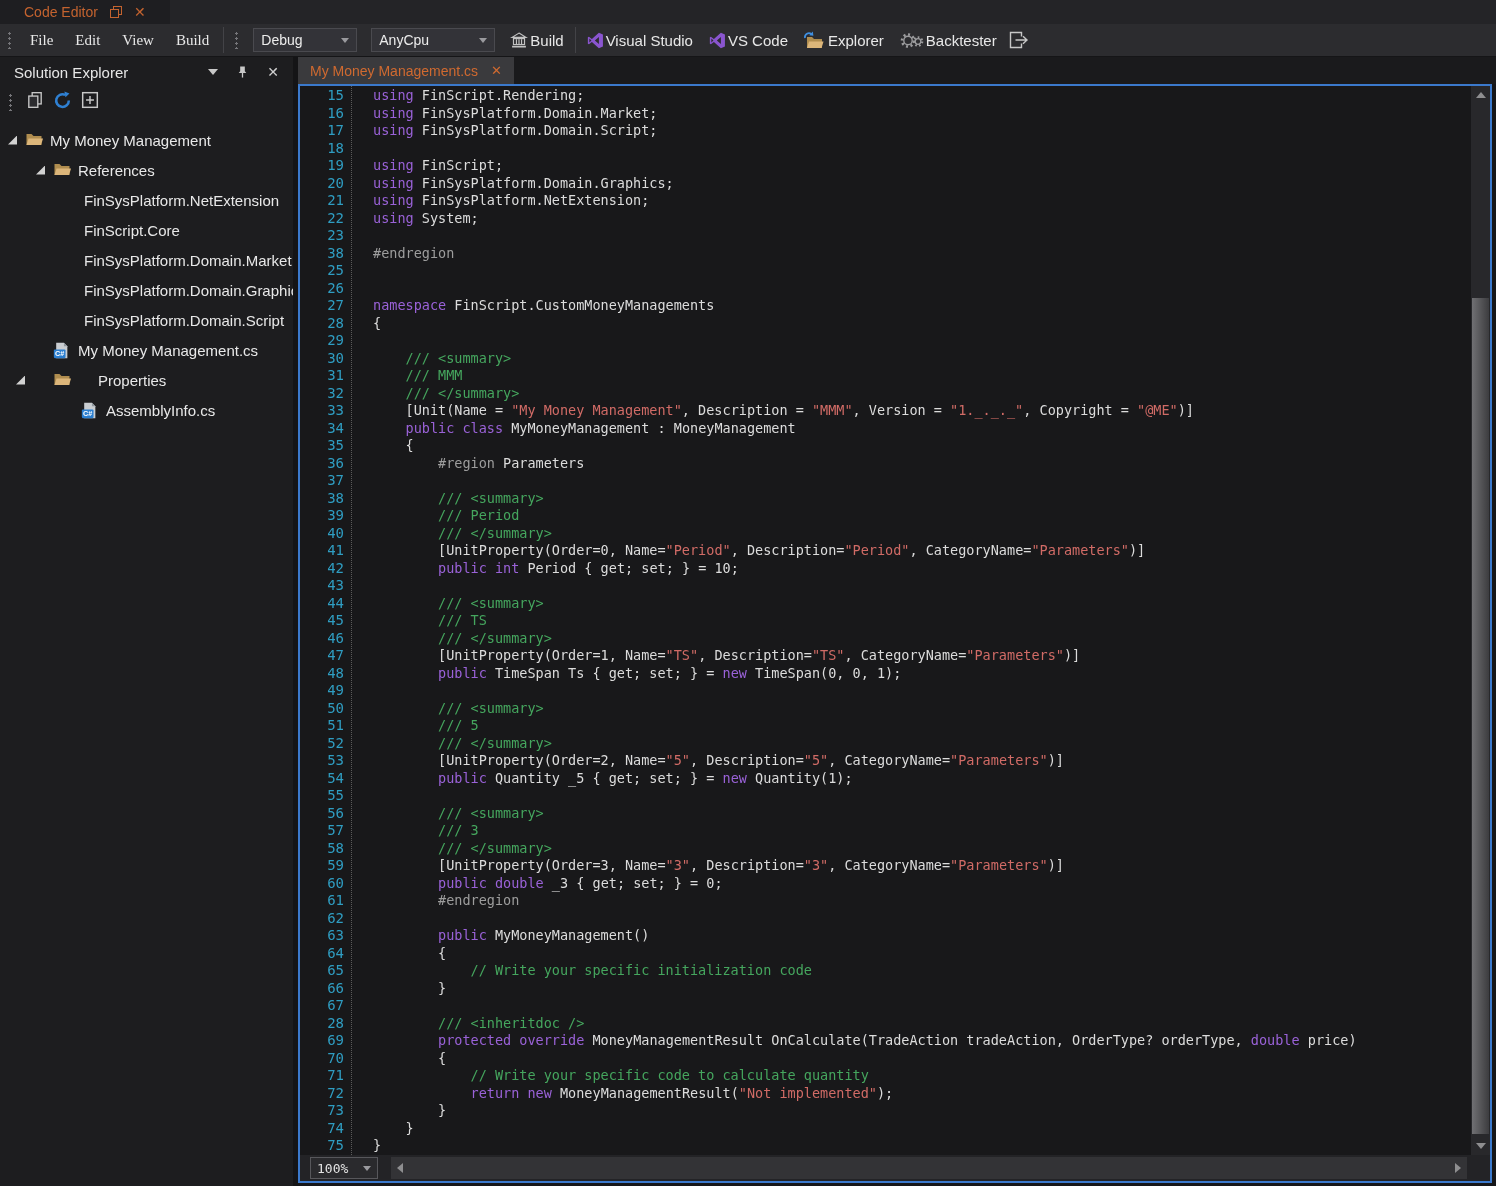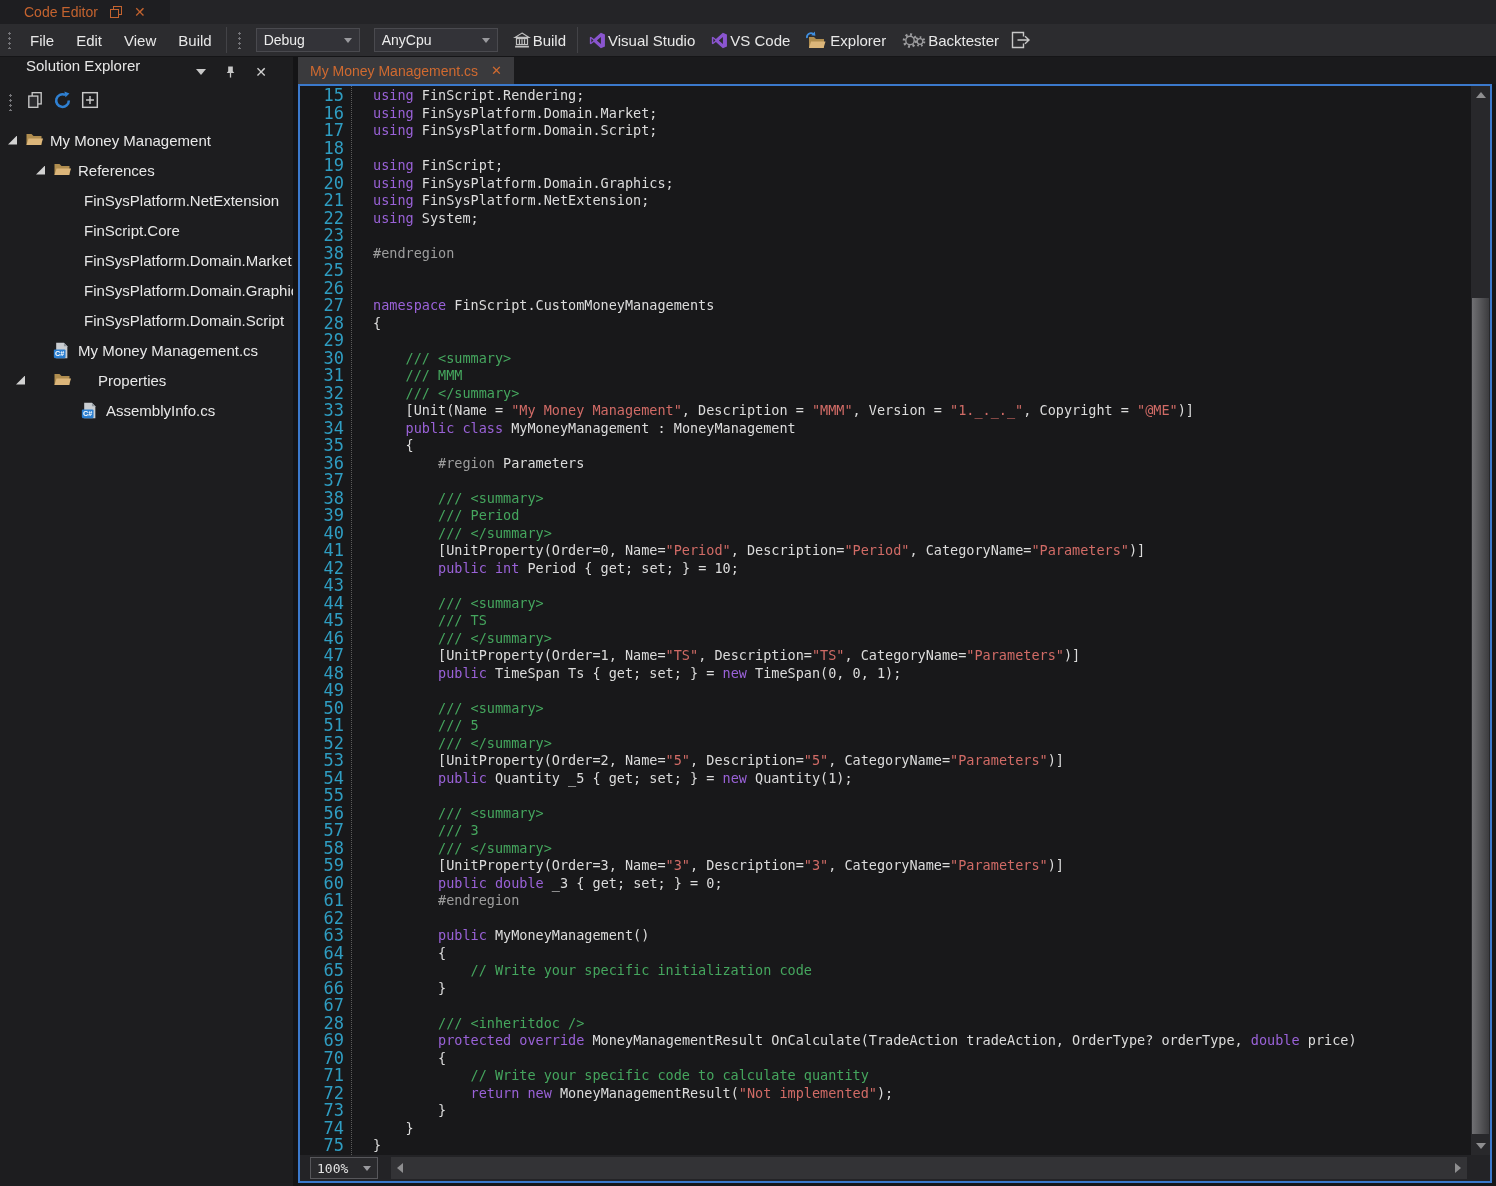--- a/index.html
+++ b/index.html
@@ -15,55 +15,55 @@
   
   .titlebar{height:24px;background:#242427;display:flex;align-items:stretch;}
   .title-tab{display:flex;align-items:center;gap:12px;padding:0 24px;background:#1e1e21;}
   .title-text{color:var(--title-orange);font-size:14px;}
   .restore-icon svg{display:block;}
   .title-close{color:var(--title-orange);font-size:14px;font-weight:bold;cursor:default;}
 
   
   .menubar{height:33px;background:#2c2c2f;border-bottom:1px solid #151517;display:flex;align-items:center;}
   .grip{width:5px;height:18px;margin:0 7px;background-image:radial-gradient(circle,#76767a 1.1px,transparent 1.3px);background-size:5px 5px;}
-  .menu-item{color:#e8e8e8;font-size:15px;padding:0 11px;cursor:default;}
+  .menu-item{color:#e8e8e8;font-size:15px;padding:0 11px;cursor:default;font-family:Liberation Serif, serif;}
   .vsep{width:1px;height:26px;background:#434347;margin:0 3px;}
   .combo{height:24px;background:#333338;border:1px solid #4a4a4f;color:#ececec;font-size:14px;
          display:flex;align-items:center;justify-content:space-between;padding:0 7px;margin:0 7px;}
   .combo .caret{width:0;height:0;border-left:4px solid transparent;border-right:4px solid transparent;border-top:5px solid #9a9a9e;margin-left:8px;}
   .tbtn{display:flex;align-items:center;gap:2px;color:#e8e8e8;font-size:15px;margin:0 8px;cursor:default;white-space:nowrap;}
   .tbtn .ticon{display:flex;align-items:center;}
 
   
   .main{display:flex;height:1129px;}
 
   
   .sepanel{width:298px;background:#1d1d1f;border-right:5px solid #141416;display:flex;flex-direction:column;}
-  .se-header{height:30px;display:flex;padding:0 26px;color:#e6e6e6;font-size:15px;}
+  .se-header{height:30px;display:flex;align-items:center;padding:0 14px;color:#e6e6e6;font-size:15px;}
   .se-header .sp{flex:1;}
   .se-hicon{color:#c8c8c8;margin-left:18px;display:flex;align-items:center;cursor:default;}
   .chev{width:0;height:0;border-left:5px solid transparent;border-right:5px solid transparent;border-top:6px solid #c8c8c8;}
   .se-close{font-size:14px;font-weight:bold;color:#d0d0d0;}
   .se-toolbar{height:30px;display:flex;align-items:center;gap:9px;padding:0 4px;}
   .se-tree{flex:1;padding-top:8px;overflow:hidden;}
   .tree-row{height:30px;display:flex;align-items:center;color:#e8e8e8;font-size:15px;cursor:default;white-space:nowrap;}
   .expander{width:17px;display:flex;align-items:center;justify-content:flex-start;flex:none;}
   .expander.open::before{content:'';width:9px;height:9px;background:#d2d2d2;clip-path:polygon(100% 0,100% 100%,0 100%);}
   .tree-icon{width:22px;display:flex;align-items:center;flex:none;}
   .tree-label{padding-left:3px;}
 
   
   .editor-pane{flex:1;display:flex;flex-direction:column;background:#161618;min-width:0;}
   .tabstrip{height:27px;background:#1a1a1c;display:flex;}
   .tab{background:#3a3a3d;color:var(--tab-orange);font-size:14px;display:flex;align-items:center;gap:13px;padding:0 12px;cursor:default;}
   .tab-close{color:var(--tab-orange);font-weight:bold;font-size:13px;}
   .editor-box{flex:1;margin:0 4px 3px 0;border:2px solid var(--border-blue);background:#18181a;display:flex;flex-direction:column;min-height:0;}
   .editor-main{flex:1;display:flex;min-height:0;}
   .gutter{width:52px;flex:none;padding:1px 7px 0 0;text-align:right;border-right:1px dotted #5b5b5b;
-          font-family:"DejaVu Sans Mono","Liberation Mono",monospace;font-size:17px;line-height:17.5px;color:var(--line-number);}
+          font-family:"DejaVu Sans Mono","Liberation Mono",monospace;font-size:14px;line-height:17.5px;color:var(--line-number);}
   .code{flex:1;padding:1px 0 0 21px;font-family:"DejaVu Sans Mono","Liberation Mono",monospace;
         font-size:13.5px;line-height:17.5px;color:var(--code-default);white-space:pre;overflow:hidden;}
   .tk-k{color:var(--keyword);} .tk-d{color:var(--code-default);} .tk-s{color:var(--string);}
   .tk-c{color:var(--comment);} .tk-p{color:var(--preprocessor);}
 
   
   .vscroll{width:19px;flex:none;background:#28282b;position:relative;}
   .vs-btn{position:absolute;left:0;width:19px;height:18px;display:flex;align-items:center;justify-content:center;}
   .vs-up{top:0;} .vs-down{bottom:0;}
   .tri-up{width:0;height:0;border-left:5px solid transparent;border-right:5px solid transparent;border-bottom:6px solid #8e8e90;}

